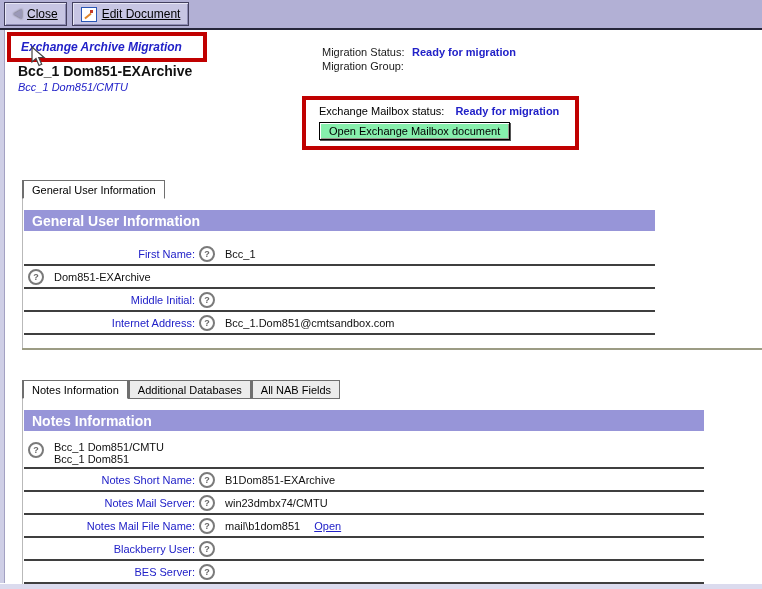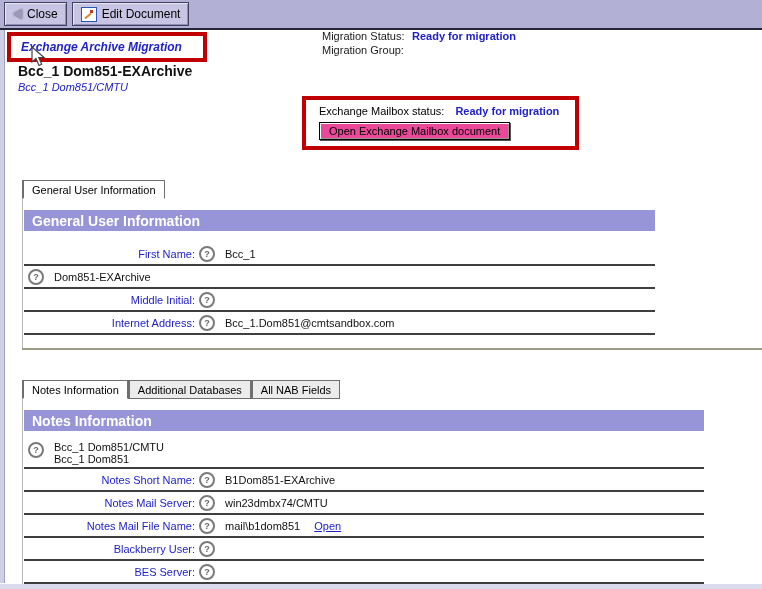--- a/index.html
+++ b/index.html
@@ -5,50 +5,50 @@
   html,body{margin:0;padding:0;background:#fff;}
   #page{position:relative;width:762px;height:589px;overflow:hidden;background:#fff;
         font-family:"Liberation Sans","DejaVu Sans",sans-serif;color:#000;}
 
   
   .toolbar{position:absolute;left:0;top:0;width:762px;height:30px;background:#b2b0d5;
            border-bottom:2px solid #26263a;box-sizing:border-box;display:flex;align-items:center;
            padding-left:4px;gap:5px;}
   .tbtn{display:inline-flex;align-items:center;gap:5px;height:22px;padding:0 8px;
         background:#c7c5e3;border:1px solid #43405f;box-shadow:inset 1px 1px 0 #e8e7f5,inset -1px -1px 0 #8f8cb5;
-        font-size:12px;color:#000;cursor:pointer;}
+        font-size:12px;color:#000;cursor:pointer;text-decoration:underline;}
   .tri-left{width:0;height:0;border-top:5px solid transparent;border-bottom:5px solid transparent;
             border-right:9px solid #9b99b8;filter:drop-shadow(0 0 1px #555);}
   .edit-ic{width:14px;height:13px;position:relative;background:#fff;border:1px solid #2a56b5;}
   .edit-ic:before{content:"";position:absolute;left:2px;top:7px;width:8px;height:2px;
                   background:#e0862a;transform:rotate(-40deg);}
   .edit-ic:after{content:"";position:absolute;left:8px;top:2px;width:3px;height:3px;background:#c43a2a;}
 
   
   .left-stripe{position:absolute;left:0;top:30px;width:5px;height:559px;background:#cfcfe6;
                border-right:1px solid #a3a1c2;box-sizing:border-box;}
   .bottom-strip{position:absolute;left:0;bottom:0;width:762px;height:6px;background:#dbdbee;
                 border-top:1px solid #ffffff;box-sizing:border-box;}
 
   
   .red-box{position:absolute;border:4px solid #c00000;box-sizing:border-box;}
   .title-box{left:7px;top:32px;width:200px;height:30px;display:flex;align-items:center;padding-left:10px;}
   .doc-title{font-size:12px;font-weight:bold;font-style:italic;color:#2121c8;white-space:nowrap;}
   .display-name{position:absolute;left:18px;top:63px;font-size:14px;font-weight:bold;color:#111;}
   .notes-name{position:absolute;left:18px;top:81px;font-size:11px;font-style:italic;color:#2121c8;}
 
-  .mig-block{position:absolute;left:322px;top:30px;font-size:11px;display:grid;
+  .mig-block{position:absolute;left:322px;top:46px;font-size:11px;display:grid;
              grid-template-columns:88px auto;row-gap:2px;column-gap:2px;}
   .mig-label{color:#1a1a1a;}
   .status-val{color:#2121c8;font-weight:bold;}
 
   .mailbox-box{left:302px;top:96px;width:277px;height:54px;padding:5px 0 0 13px;}
   .mbx-line{font-size:11px;white-space:nowrap;}
   .mbx-line .status-val{margin-left:8px;}
-  .gray-btn{margin-top:5px;font-size:11px;background:#ec4899;border:1px solid #000;
+  .gray-btn{margin-top:5px;font-size:11px;background:#86efac;border:1px solid #000;
             box-shadow:1px 1px 0 #555,inset 1px 1px 0 #fff,inset -1px -1px 0 #9a968e;
             padding:2px 9px;cursor:pointer;font-family:inherit;}
 
   
   .tabs{position:absolute;display:flex;height:19px;font-size:11px;}
   .tab{display:flex;align-items:center;padding:0 8px;background:#ececec;border:1px solid #6f6f6f;
        border-left:2px solid #6f6f6f;cursor:pointer;white-space:nowrap;}
   .tab.active{background:#ffffff;border-bottom:1px solid #ffffff;}
   .tabs-1{left:22px;top:180px;}
   .tabs-2{left:22px;top:380px;}

